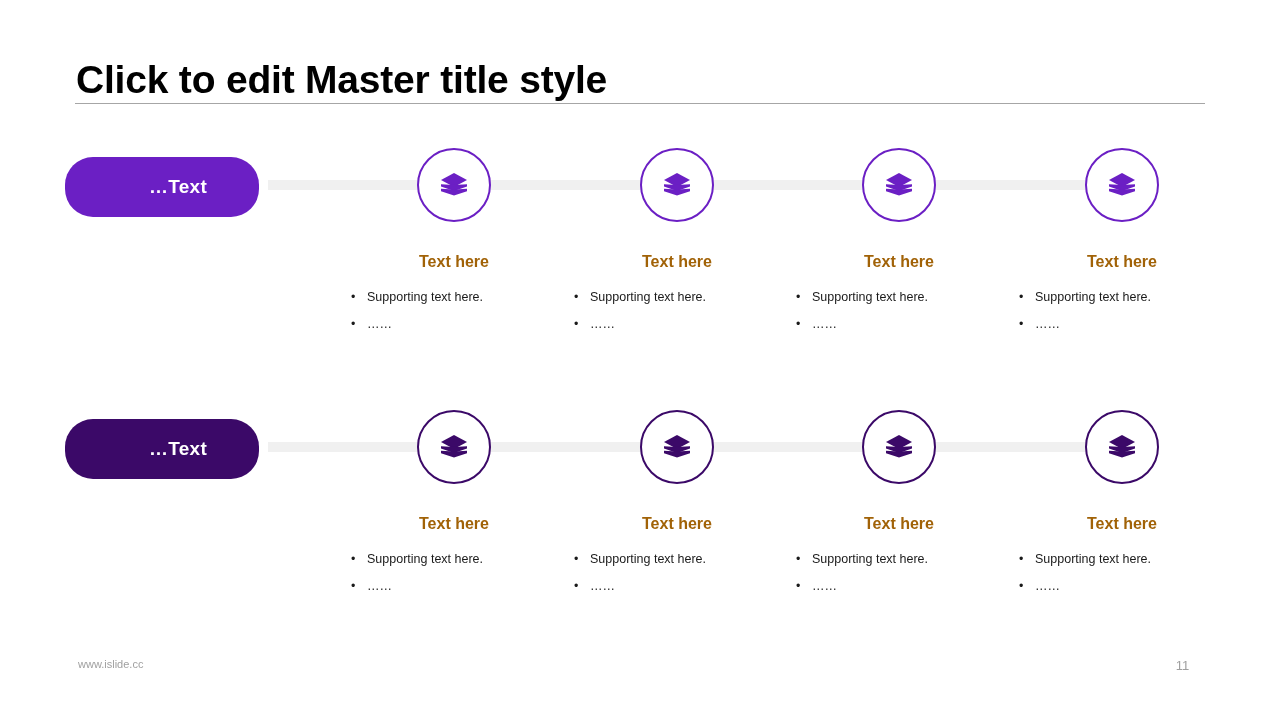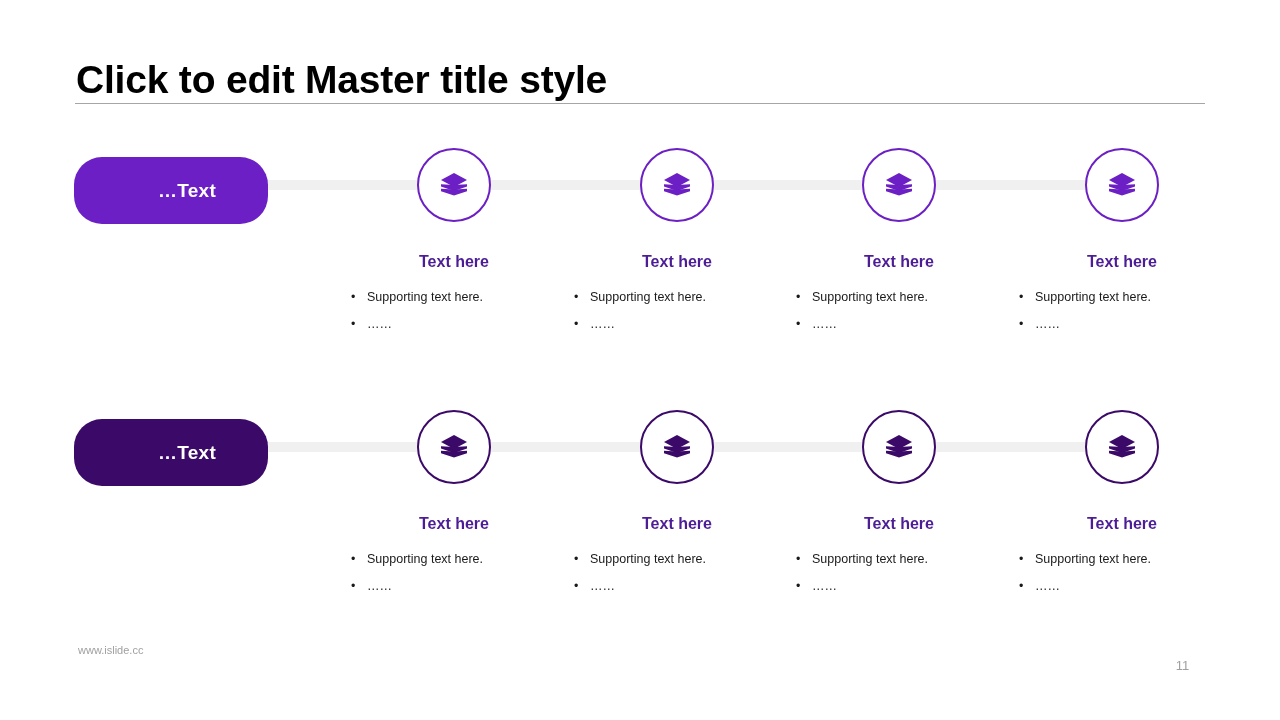--- a/index.html
+++ b/index.html
@@ -51,24 +51,24 @@
     left: 268px;
     top: 23px;
     width: 887px;
     height: 10px;
     background: #f0f0f0;
   }
 
   
   .pill {
     position: absolute;
-    left: 74px;
+    left: 65px;
     top: 0px;
     width: 194px;
-    height: 67px;
+    height: 60px;
     border-radius: 28px;
     display: flex;
     align-items: center;
     justify-content: center;
     box-sizing: border-box;
     padding-left: 32px;
   }
   .pill-label {
     color: #ffffff;
     font-size: 19px;
@@ -102,21 +102,21 @@
   .circle svg { display: block; }
 
   .col-title {
     position: absolute;
     left: 0;
     top: 96px;
     width: 222px;
     text-align: center;
     font-size: 16px;
     font-weight: bold;
-    color: #4c1d95;
+    color: #a16207;
     white-space: nowrap;
   }
 
   .bullets {
     position: absolute;
     left: 8px;
     top: 133px;
     width: 214px;
   }
   .bullet {
@@ -133,21 +133,21 @@
     text-align: left;
     font-size: 12.5px;
     line-height: 1.15;
   }
   .bullet-text { flex: 1 1 auto; white-space: nowrap; }
 
   
   #footer-url {
     position: absolute;
     left: 78px;
-    top: 644px;
+    top: 658px;
     font-size: 11px;
     color: #a0a0a0;
   }
   #page-number {
     position: absolute;
     left: 1160px;
     top: 658px;
     width: 45px;
     text-align: center;
     font-size: 13px;

